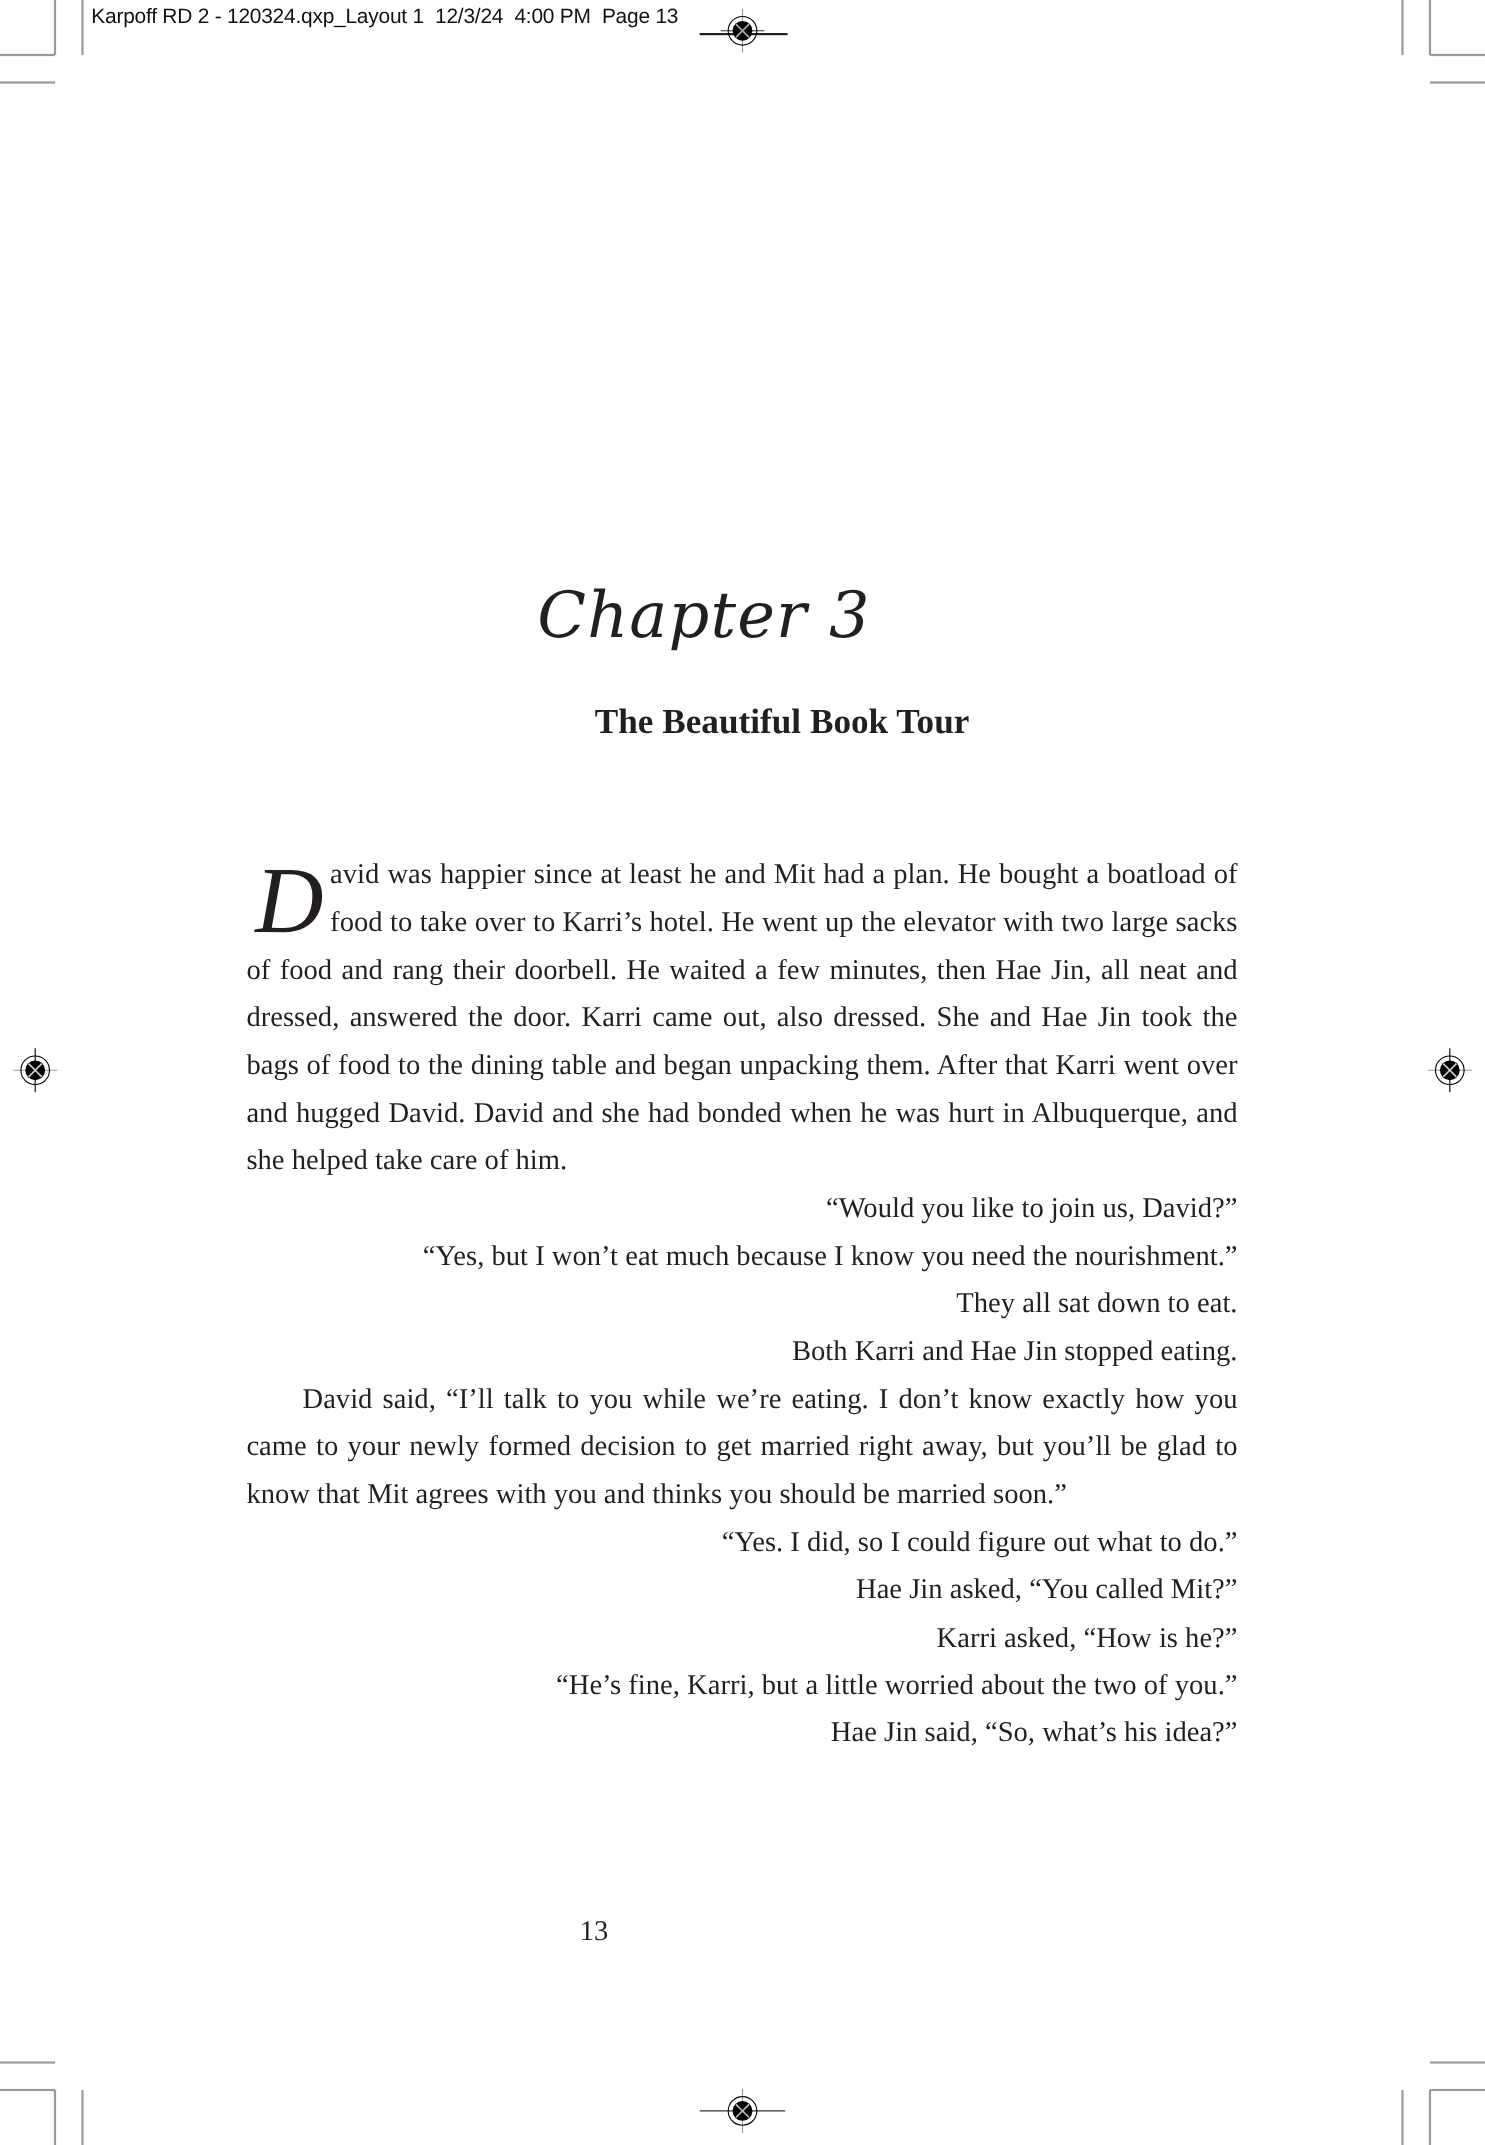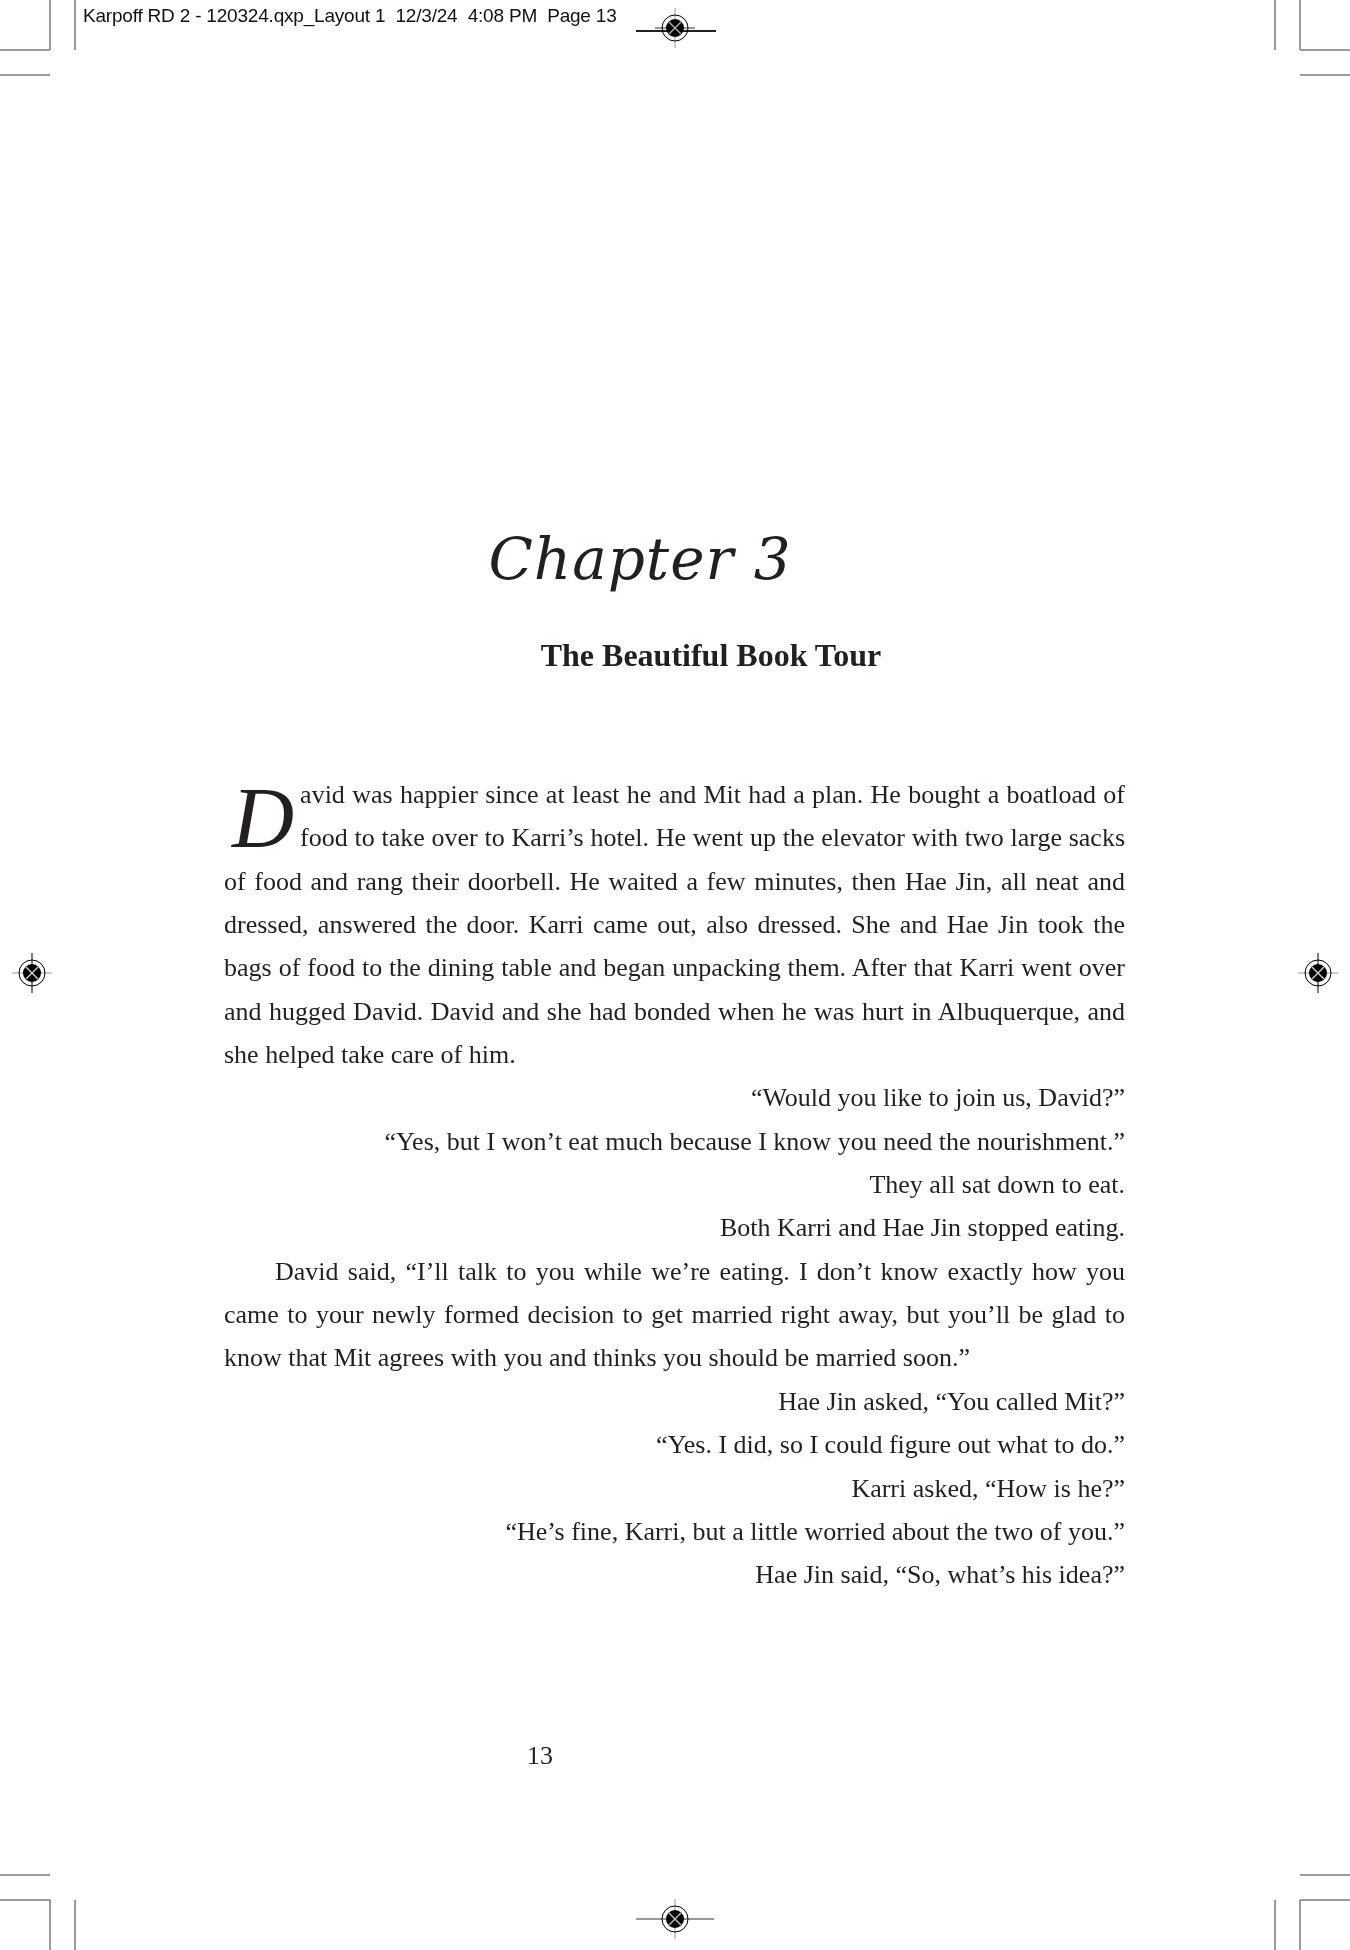--- a/index.html
+++ b/index.html
@@ -45,21 +45,21 @@
     }
 
     .page-number {
       position: absolute; left: 0; width: 1080px; top: 1741px; text-align: center;
       font-family: "Liberation Serif", serif; font-size: 26px; color: #231f20;
     }
   </style>
 </head>
 <body>
 
-<div class="slug">Karpoff RD 2 - 120324.qxp_Layout 1  12/3/24  4:08 PM  Page 13</div>
+<div class="slug">Karpoff RD 2 - 120324.qxp_Layout 1  12/3/24  4:00 PM  Page 13</div>
 <div class="slug-underline"></div>
 
 <div>
   <div class="cm" style="left:0;top:49px;width:50px;height:2px;"></div>
   <div class="cm" style="left:49px;top:0;width:2px;height:50px;"></div>
   <div class="cm" style="left:74px;top:0;width:2px;height:50px;"></div>
   <div class="cm" style="left:0;top:74px;width:50px;height:2px;"></div>
 </div>
 
 <div>
@@ -119,20 +119,20 @@
 <h1 class="chapter-title">Chapter 3</h1>
 <h2 class="chapter-subtitle">The Beautiful Book Tour</h2>
 
 <div class="body-text">
   <p><span class="dropcap">D</span><span>avid was happier since at least he and Mit had a plan. He bought a boatload of food to take over to Karri’s hotel. He went up the elevator with two large sacks of food and rang their doorbell. He waited a few minutes, then Hae Jin, all neat and dressed, answered the door. Karri came out, also dressed. She and Hae Jin took the bags of food to the dining table and began unpacking them. After that Karri went over and hugged David. David and she had bonded when he was hurt in Albuquerque, and she helped take care of him.</span></p>
   <p class="indent">“Would you like to join us, David?”</p>
   <p class="indent">“Yes, but I won’t eat much because I know you need the nourishment.”</p>
   <p class="indent">They all sat down to eat.</p>
   <p class="indent">Both Karri and Hae Jin stopped eating.</p>
   <p class="indent justify">David said, “I’ll talk to you while we’re eating. I don’t know exactly how you came to your newly formed decision to get married right away, but you’ll be glad to know that Mit agrees with you and thinks you should be married soon.”</p>
+  <p class="indent">“Yes. I did, so I could figure out what to do.”</p>
   <p class="indent">Hae Jin asked, “You called Mit?”</p>
-  <p class="indent">“Yes. I did, so I could figure out what to do.”</p>
   <p class="indent">Karri asked, “How is he?”</p>
   <p class="indent">“He’s fine, Karri, but a little worried about the two of you.”</p>
   <p class="indent">Hae Jin said, “So, what’s his idea?”</p>
 </div>
 
 <div class="page-number">13</div>
 
 </body></html>

